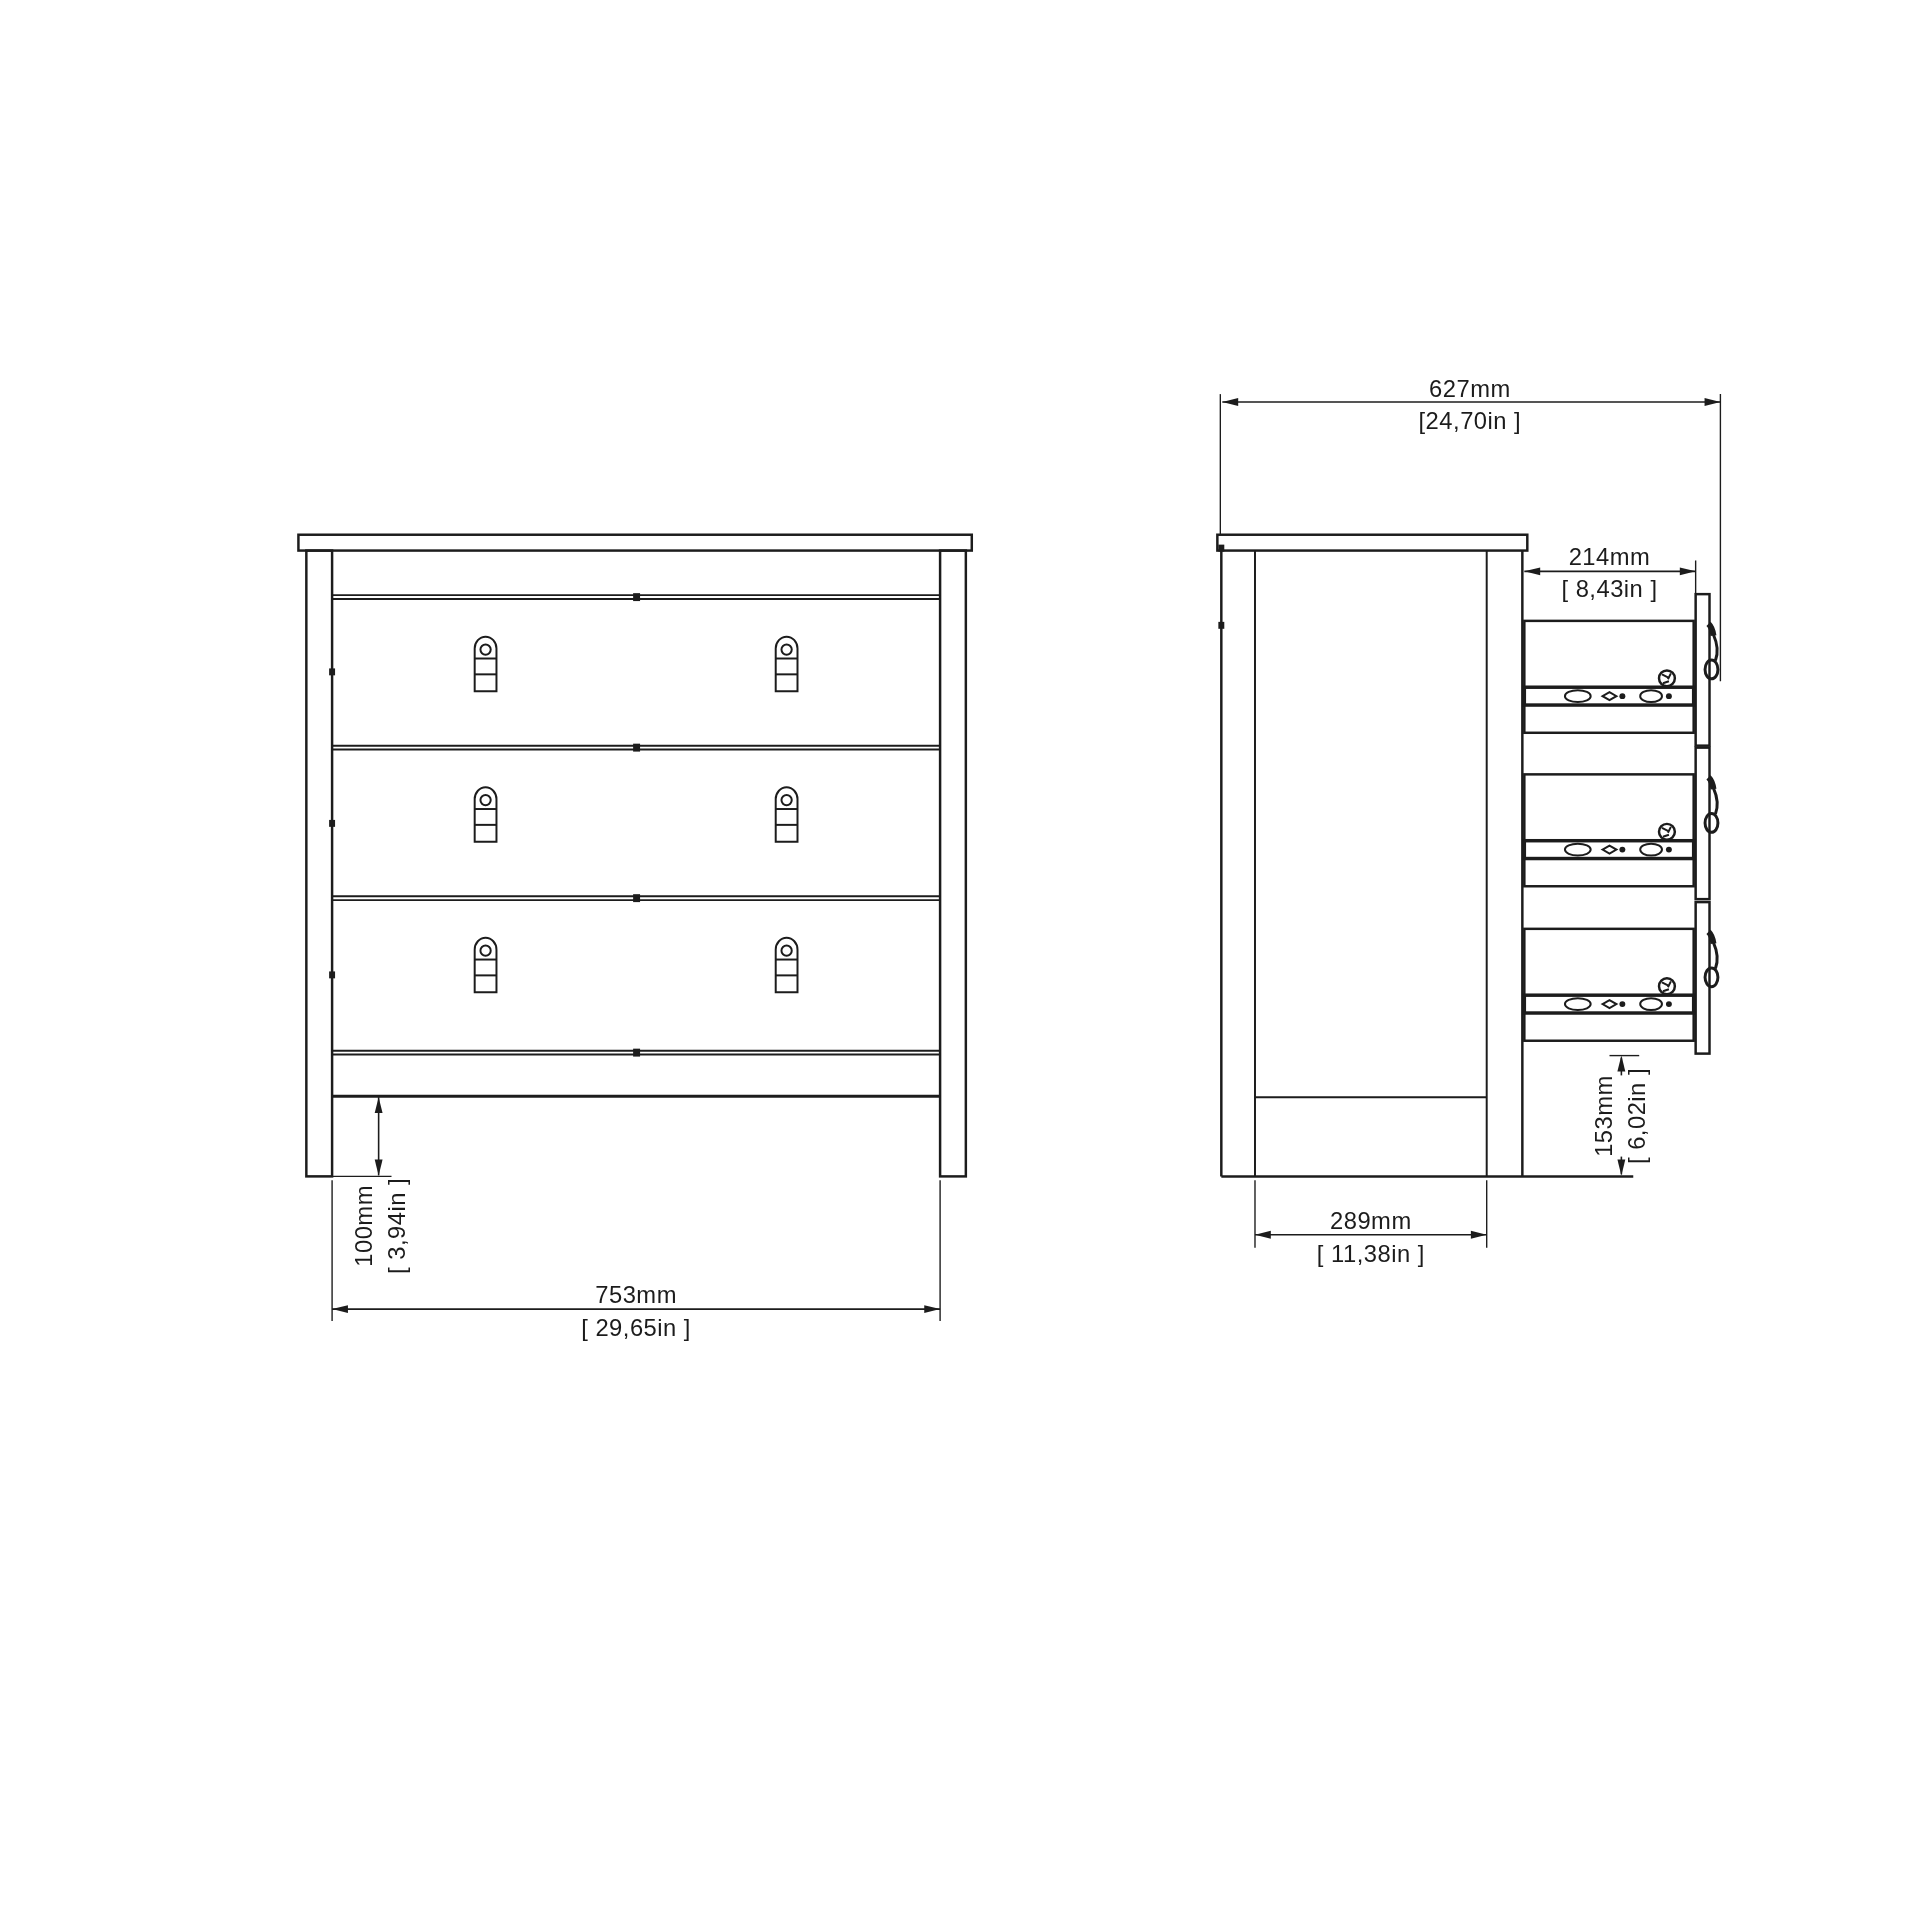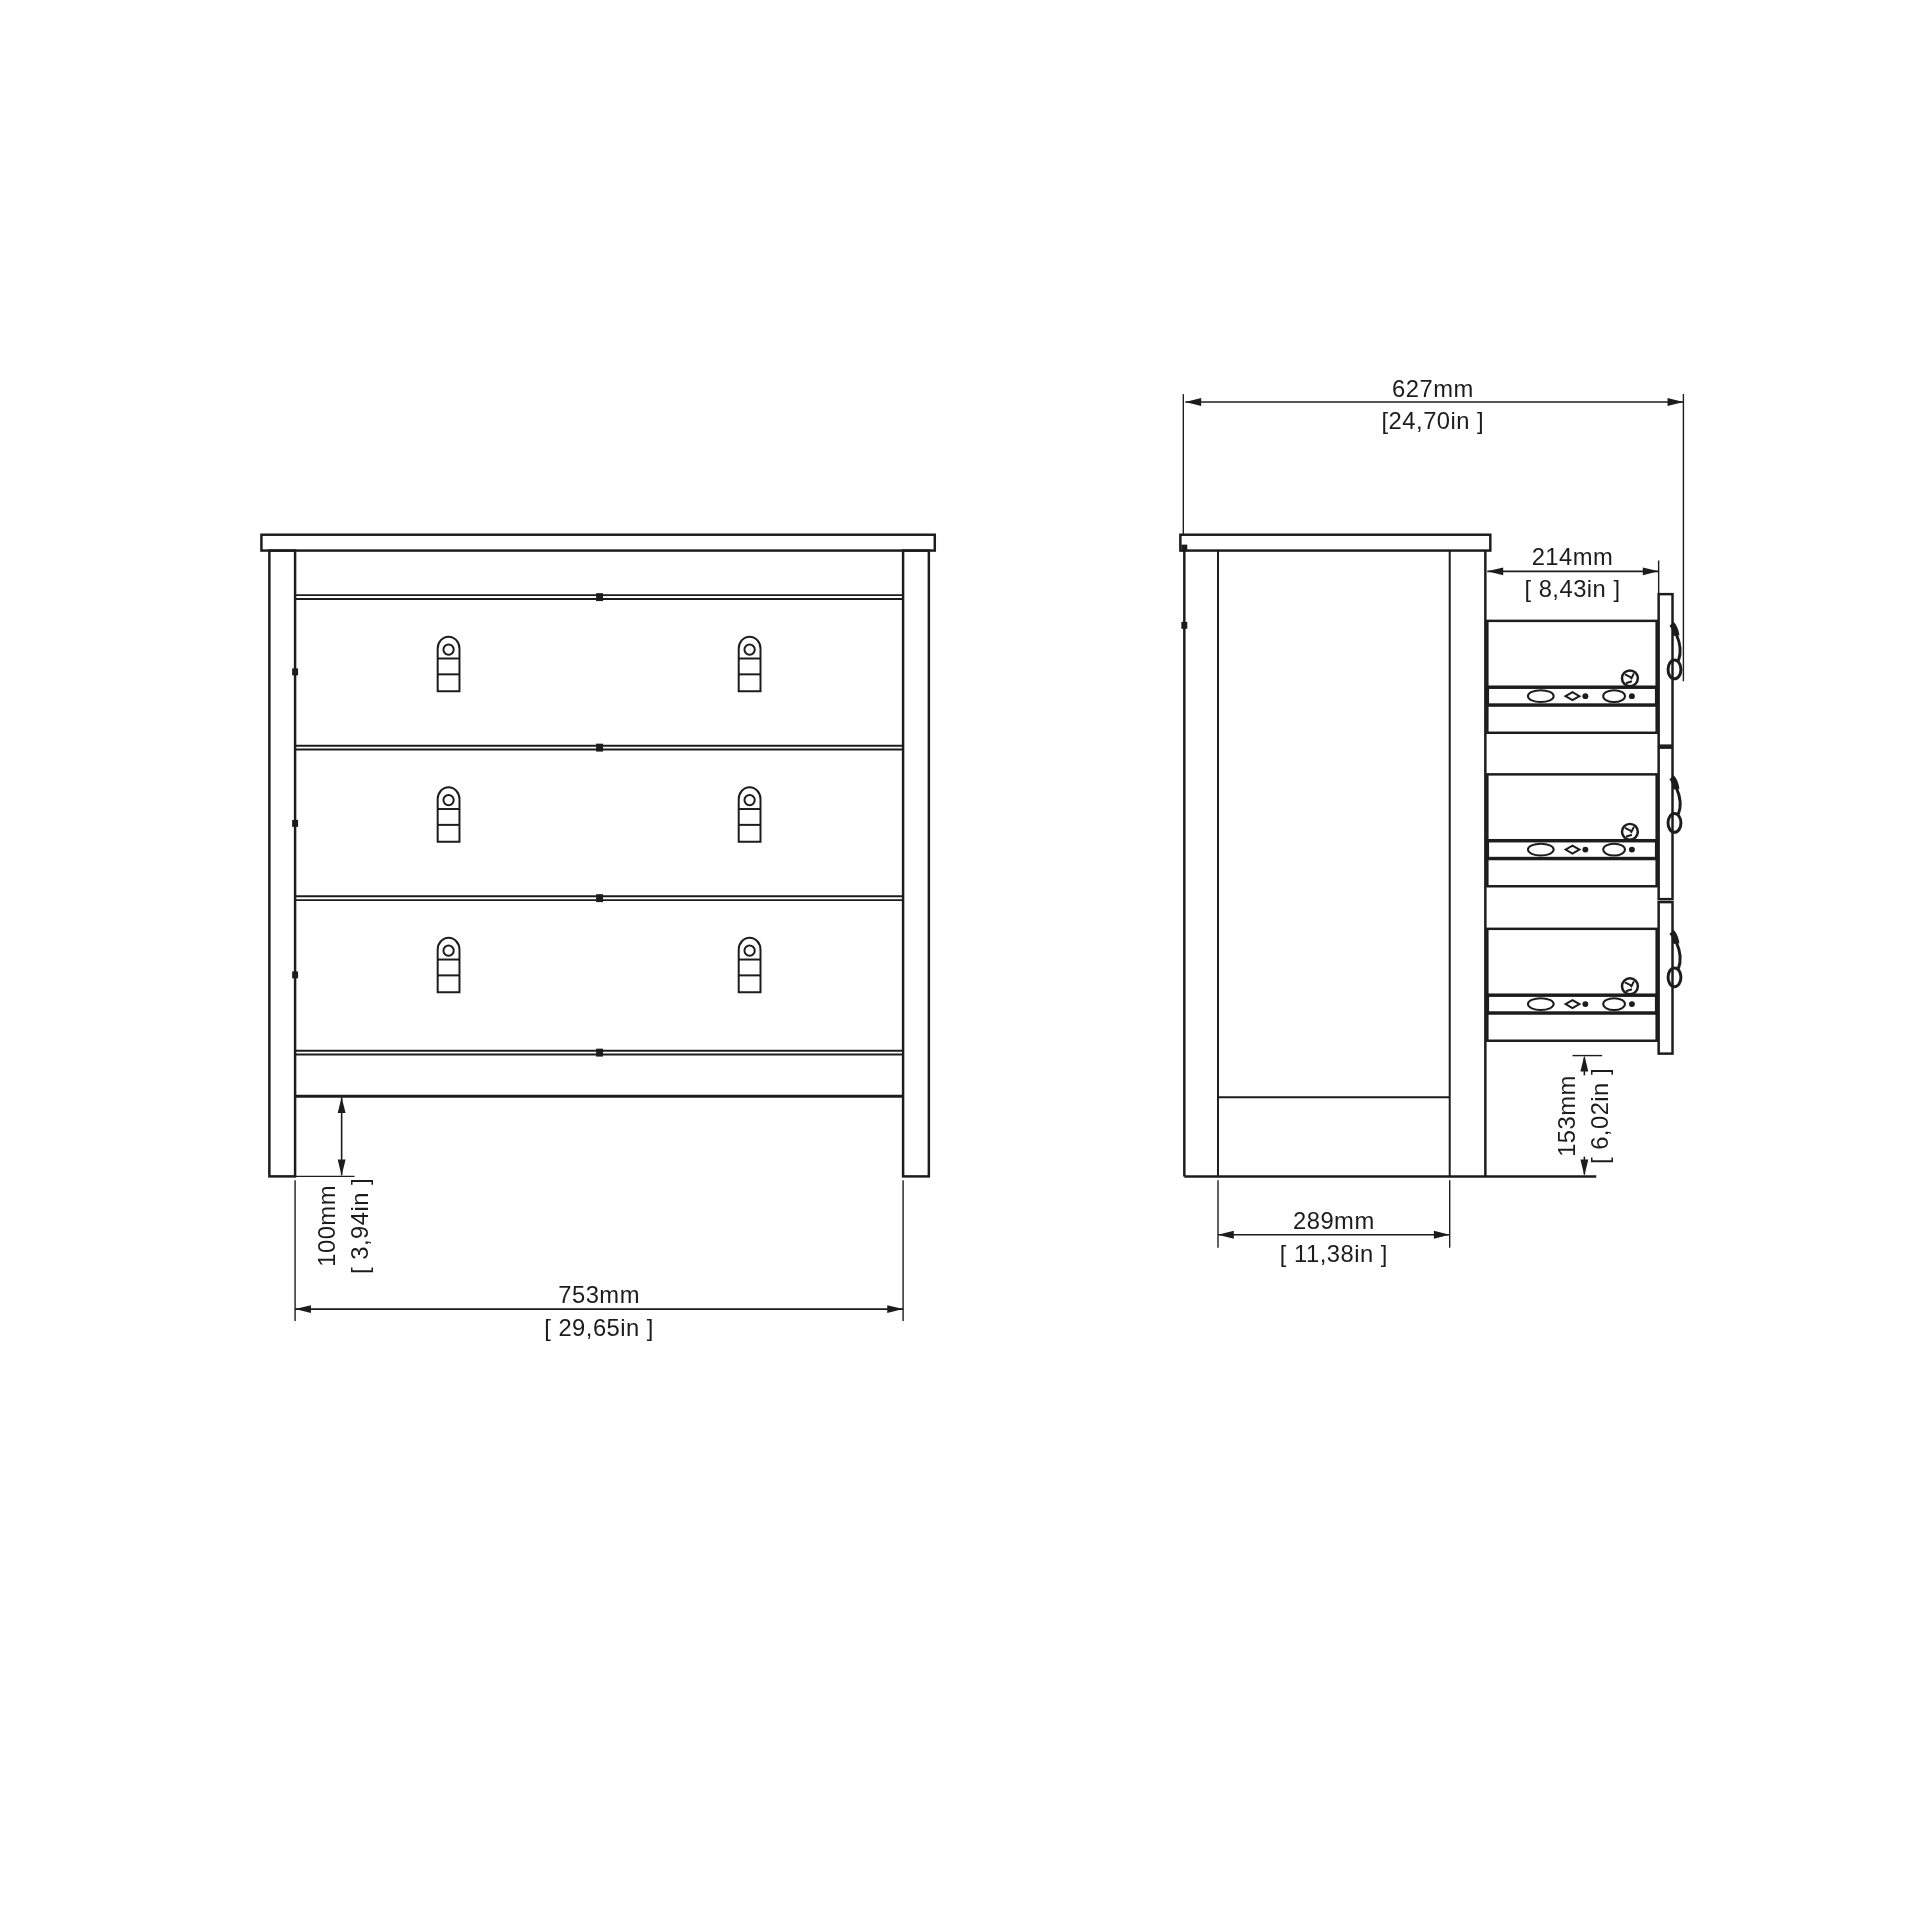--- a/index.html
+++ b/index.html
@@ -1,16 +1,16 @@
 <!DOCTYPE html>
 <html><head>
 <meta charset="utf-8">
 <style>
   html,body{margin:0;padding:0;background:#ffffff;}
-  .stage{width:1849px;height:1927px;background:#ffffff;position:relative;}
+  .stage{width:1849px;height:1927px;background:#ffffff;position:relative;padding-left:37px;}
   svg{display:block;}
   .dim-text{font-family:"Liberation Sans","DejaVu Sans",sans-serif;font-size:24px;fill:#1c1c1c;letter-spacing:0.5px;}
   .ln{stroke:#1c1c1c;fill:none;}
   .w25{stroke-width:2.5;}
   .w2{stroke-width:2;}
   .w3{stroke-width:3;}
   .w35{stroke-width:3.5;}
   .dim{stroke:#1c1c1c;stroke-width:1.6;fill:none;}
   .ext{stroke:#1c1c1c;stroke-width:1.4;fill:none;}
   .arr{fill:#1c1c1c;stroke:none;}

